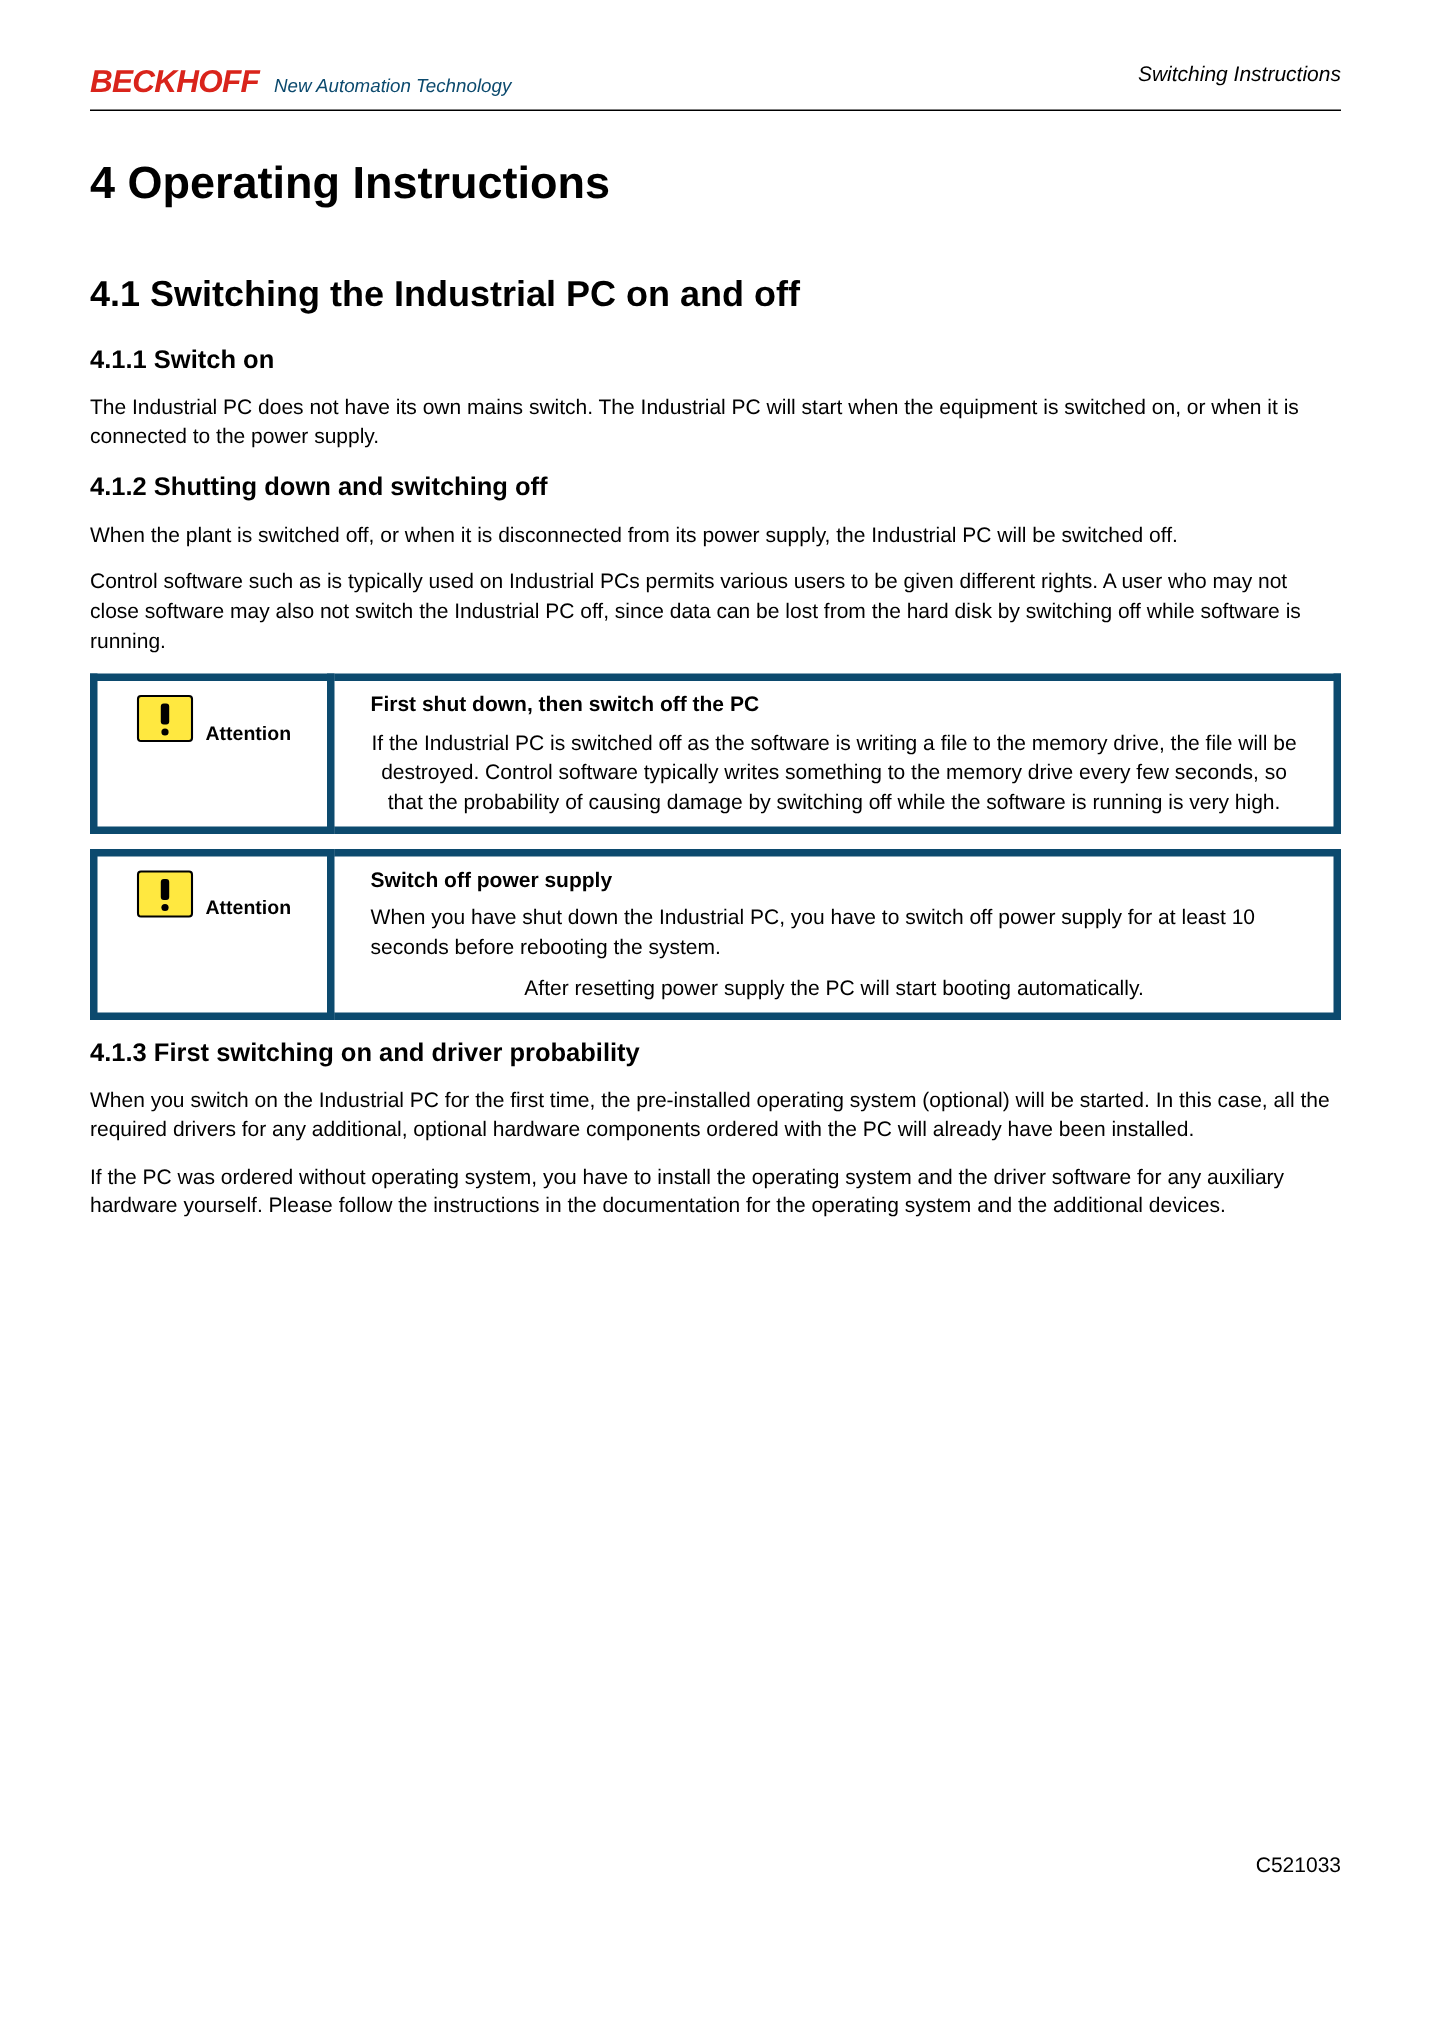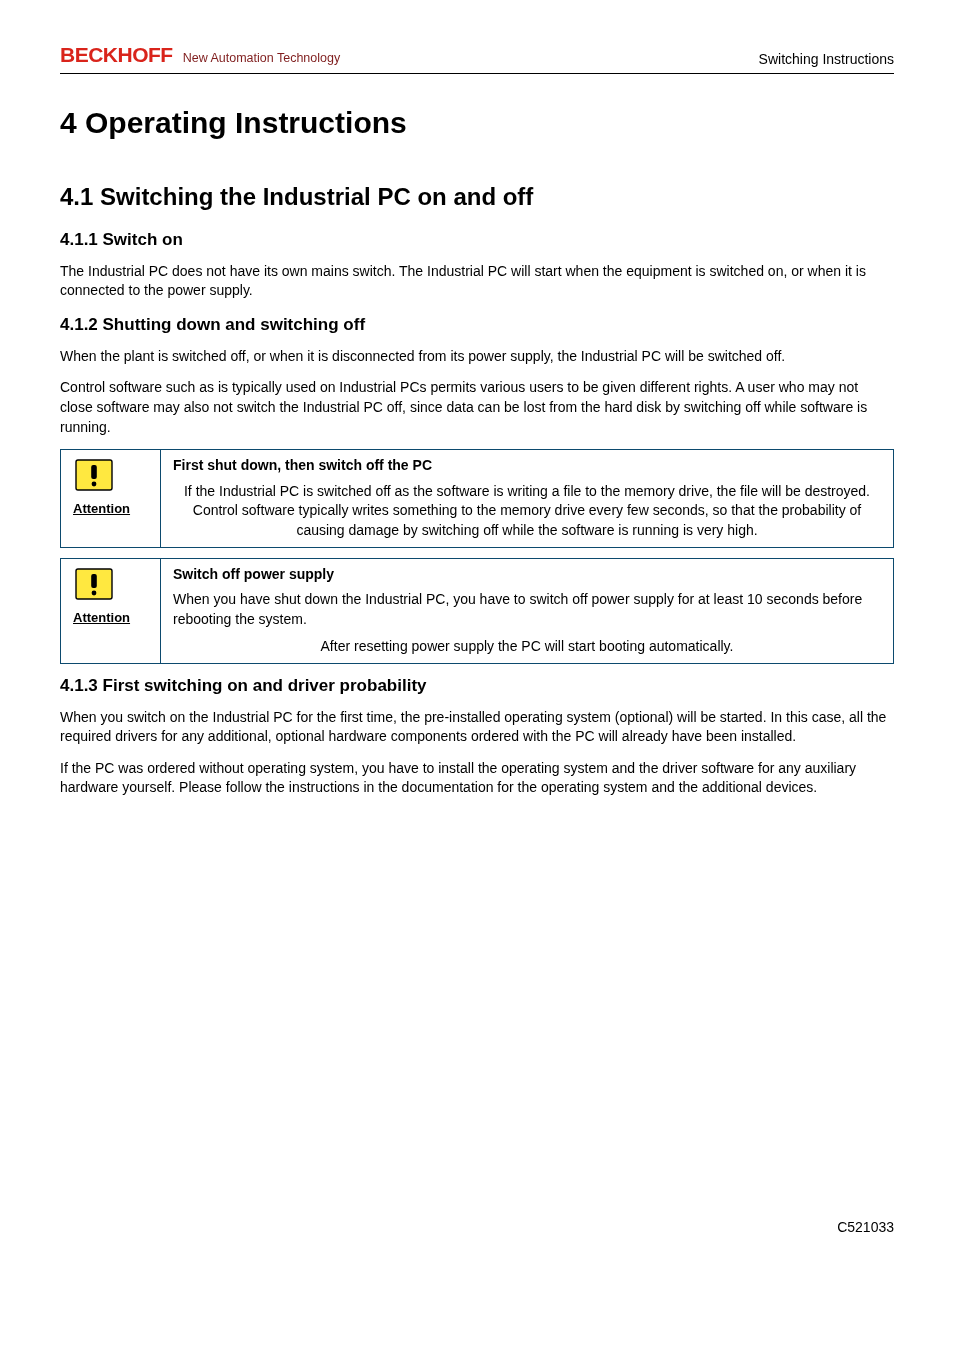--- a/index.html
+++ b/index.html
@@ -9,72 +9,72 @@
     color: #000;
     width: 954px;
     margin: 0 auto;
     padding: 40px 60px 40px 60px;
     font-size: 14px;
     line-height: 1.4;
   }
   .header-row {
     display: flex;
     justify-content: space-between;
-    align-items: flex-end;
+    align-items: flex-start;
     border-bottom: 1.5px solid #000;
     padding-bottom: 4px;
     margin-bottom: 28px;
+    font-style: italic;
   }
   .logo-block {
     display: flex;
     align-items: baseline;
     gap: 10px;
   }
   .logo-word {
     color: #d9241b;
     font-weight: 900;
     font-size: 21px;
     letter-spacing: -0.5px;
   }
   .logo-tagline {
     font-size: 12.5px;
-    color: #7f1d1d;
+    color: #0c4a6e;
     font-weight: 400;
   }
   .header-right {
     font-size: 14px;
   }
   h1 { font-size: 30px; font-weight: bold; margin-bottom: 36px; }
   h2 { font-size: 24px; font-weight: bold; margin-bottom: 14px; }
   h3 { font-size: 17px; font-weight: bold; margin-bottom: 10px; margin-top: 6px; }
   p  { margin-bottom: 12px; }
   .notice-table {
     border: 1px solid #000;
     width: 100%;
     border-collapse: collapse;
     margin-top: 10px;
     margin-bottom: 10px;
   }
   .notice-table td {
-    border: 1px solid #0c4a6e;
+    border: 5px solid #0c4a6e;
     vertical-align: top;
-    padding: 6px 12px;
+    padding: 6px 24px;
   }
   .notice-icon-cell {
     width: 100px;
     text-align: center;
     padding-top: 10px;
     padding-bottom: 10px;
   }
   .notice-icon-wrap {
     display: flex;
-    flex-direction: column;
-    align-items: flex-start;
+    flex-direction: row;
+    align-items: flex-end;
     gap: 6px;
-    text-decoration: underline;
   }
   .notice-label {
     font-weight: bold;
     font-size: 13px;
   }
   .notice-body-title {
     font-weight: bold;
     margin-bottom: 6px;
   }
   .notice-body p { margin-bottom: 8px; }

